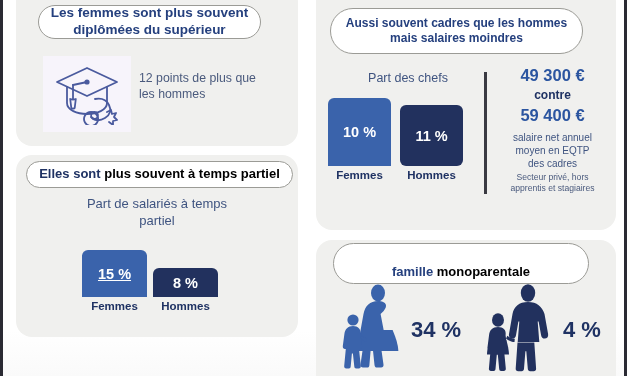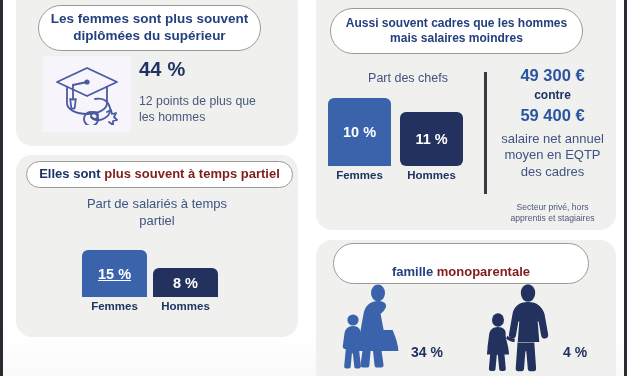--- a/index.html
+++ b/index.html
@@ -44,26 +44,26 @@
     border-radius: 40px;
     display: flex;
     align-items: center;
     justify-content: center;
     text-align: center;
     font-weight: bold;
     line-height: 1.25;
     color: #25407e;
     padding: 3px 10px;
   }
-  #pill-education { left: 35px;  top: 5px;   width: 223px; height: 46px; font-size: 13.5px; }
+  #pill-education { left: 35px;  top: 5px;   width: 223px; height: 34px; font-size: 13.5px; }
   #pill-parttime  { left: 23px;  top: 161px; width: 267px; height: 27px; font-size: 13px; }
   #pill-cadres    { left: 327px; top: 8px;   width: 253px; height: 46px; font-size: 12px; }
   #pill-family    { left: 330px; top: 243px; width: 256px; height: 41px; font-size: 13px; }
 
-  .lt { color: #7f1d1d; }
+  .lt { color: #000000; }
   .dk { color: #1f3263; }
 
   
   #edu-icon-box {
     position: absolute;
     left: 40px; top: 56px;
     width: 88px; height: 76px;
     background: #f7f4fb;
     display: flex; align-items: center; justify-content: center;
   }
@@ -120,21 +120,21 @@
   #pt-bars { left: 79px; top: 250px; }
   #pt-bars .bar { width: 65px; font-size: 14.5px; }
   #pt-bars .b-f { height: 47px; background: #3a63ab; text-decoration: underline; }
   #pt-bars .b-h { height: 29px; background: #22315e; }
   #pt-bars .barcol + .barcol { margin-left: 6px; }
 
   
   #cad-bars { left: 325px; top: 98px; }
   #cad-bars .bar { width: 63px; font-size: 14.5px; }
   #cad-bars .b-f { height: 68px; background: #3a63ab; }
-  #cad-bars .b-h { height: 54px; background: #22315e; border-radius: 6px; }
+  #cad-bars .b-h { height: 61px; background: #22315e; border-radius: 6px; }
   #cad-bars .barcol + .barcol { margin-left: 9px; }
 
   
   #cad-divider {
     position: absolute;
     left: 481px; top: 72px;
     width: 3px; height: 122px;
     background: #3a3a42;
   }
 
@@ -151,46 +151,46 @@
     color: #2b55a0;
     line-height: 1.35;
   }
   .sal-contre {
     font-size: 12px;
     font-weight: bold;
     color: #1f3263;
     line-height: 1.5;
   }
   .sal-desc {
-    font-size: 13px;
+    font-size: 10px;
     color: #3f5480;
     line-height: 1.3;
     margin-top: 4px;
   }
   .sal-note {
     font-size: 8.6px;
     color: #4a5a7d;
     line-height: 1.3;
-    margin-top: 21px;
+    margin-top: 2px;
   }
 
   
   .fam-group {
     position: absolute;
     display: flex;
     align-items: flex-end;
   }
   #fam-women { left: 337px; top: 284px; }
   #fam-men   { left: 483px; top: 284px; }
   .fam-pct {
-    font-size: 14px;
+    font-size: 22px;
     font-weight: bold;
     color: #1f3263;
     margin-left: 7px;
-    margin-bottom: 12px;
+    margin-bottom: 29px;
     white-space: nowrap;
   }
 </style>
 </head>
 <body>
 
 <div class="page">
 
   <div class="card" id="card-education"></div>
 
@@ -212,21 +212,20 @@
         <path d="M19.2 36 q2.8 1 5.6 0 l-1.1 9 q-1.7 1.3 -3.4 0 Z"></path>
         <path d="M44 36 q10 -2 14 6 q4 8 -4 13 q-8 5 -14 -1"></path>
         <path d="M40 49 a7 7 0 1 0 0.1 0 Z"></path>
         <path d="M43.5 49 a3.5 3.5 0 1 0 0.1 0 Z"></path>
         <path d="M56 49 l4 -2 l1 4 l4 -1 l-2 4 l3 3 l-4 1 l0 4 l-4 -3"></path>
       </g>
     </svg>
   </div>
 
   <div id="edu-stat">
-    <div id="edu-pct">44 %</div>
     <div id="edu-sub">
       <span>12 points de plus que</span><br>
       <span>les hommes</span>
     </div>
   </div>
 
   <div class="card" id="card-parttime"></div>
 
   <div class="pill" id="pill-parttime">
     <span>

